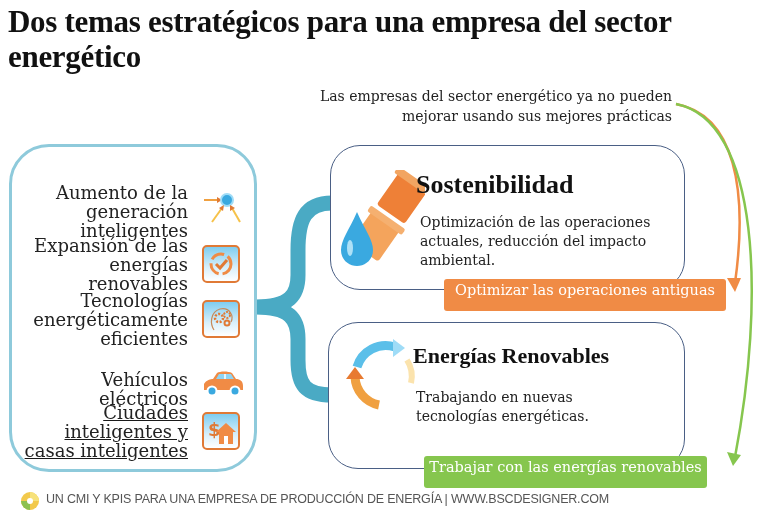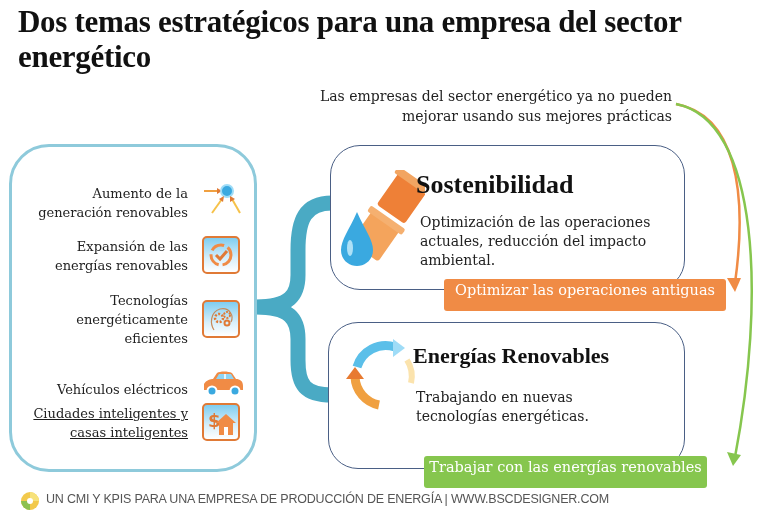--- a/index.html
+++ b/index.html
@@ -4,39 +4,39 @@
 <style>
   html, body { margin: 0; padding: 0; }
   body {
     width: 768px; height: 520px; position: relative; overflow: hidden;
     background: #ffffff;
     font-family: "DejaVu Serif", "Liberation Serif", serif;
     color: #1a1a1a;
   }
   .abs { position: absolute; }
   .title {
-    left: 18px; top: 4px; width: 740px;
+    left: 8px; top: 4px; width: 740px;
     font-family: "Liberation Serif", "DejaVu Serif", serif;
     font-weight: bold; font-size: 31px; line-height: 35px; color: #111;
     letter-spacing: -0.3px;
   }
   .intro {
     left: 290px; top: 86px; width: 382px; text-align: right;
     font-size: 14px; line-height: 20px; color: #222;
   }
   .left-box {
     left: 9px; top: 144px; width: 242px; height: 322px;
     border: 3px solid #8ecadb; border-radius: 40px; background: #fff;
   }
   .trend {
     position: absolute; right: 12px; width: 230px;
     display: flex; align-items: center; justify-content: flex-end;
   }
   .trend-label {
-    text-align: right; font-size: 13px; line-height: 19px; color: #222;
+    text-align: right; font-size: 18px; line-height: 19px; color: #222;
     margin-right: 14px;
   }
   .trend-icon {
     width: 40px; height: 40px; flex: 0 0 40px; position: relative;
   }
   .tile {
     width: 38px; height: 38px; border-radius: 5px;
     border: 2px solid #e07a36; box-sizing: border-box;
     background: linear-gradient(180deg, #7fcdf0 0%, #d8effa 60%, #ffffff 100%);
     display: flex; align-items: center; justify-content: center;
@@ -80,21 +80,21 @@
 
 <svg class="abs" style="left:250px;top:195px;" width="85" height="210">
   <path d="M82 8 C 55 8, 48 25, 48 55 L 48 80 C 48 100, 40 112, 6 112 C 40 112, 48 124, 48 144 L 48 165 C 48 190, 55 200, 82 200" fill="none" stroke="#4aaac4" stroke-width="15"></path>
 </svg>
 
 <div class="abs left-box">
 
   <div class="trend" style="top:36px;">
     <div class="trend-label">
       <div>Aumento de la</div>
-      <div>generación renovables</div>
+      <div>generación inteligentes</div>
     </div>
     <div class="trend-icon">
       <svg width="40" height="40">
         <line x1="2" y1="8" x2="17" y2="8" stroke="#f0a040" stroke-width="2"></line>
         <polygon points="15,5 20,8 15,11" fill="#e07a36"></polygon>
         <circle cx="25" cy="8" r="6" fill="#3aa9e0" stroke="#9fdcf7" stroke-width="2"></circle>
         <line x1="10" y1="30" x2="20" y2="16" stroke="#f6c24a" stroke-width="2"></line>
         <polygon points="17,16 22,13 21,19" fill="#e07a36"></polygon>
         <line x1="38" y1="30" x2="30" y2="16" stroke="#f6c24a" stroke-width="2"></line>
         <polygon points="28,19 28,13 33,16" fill="#e07a36"></polygon>

